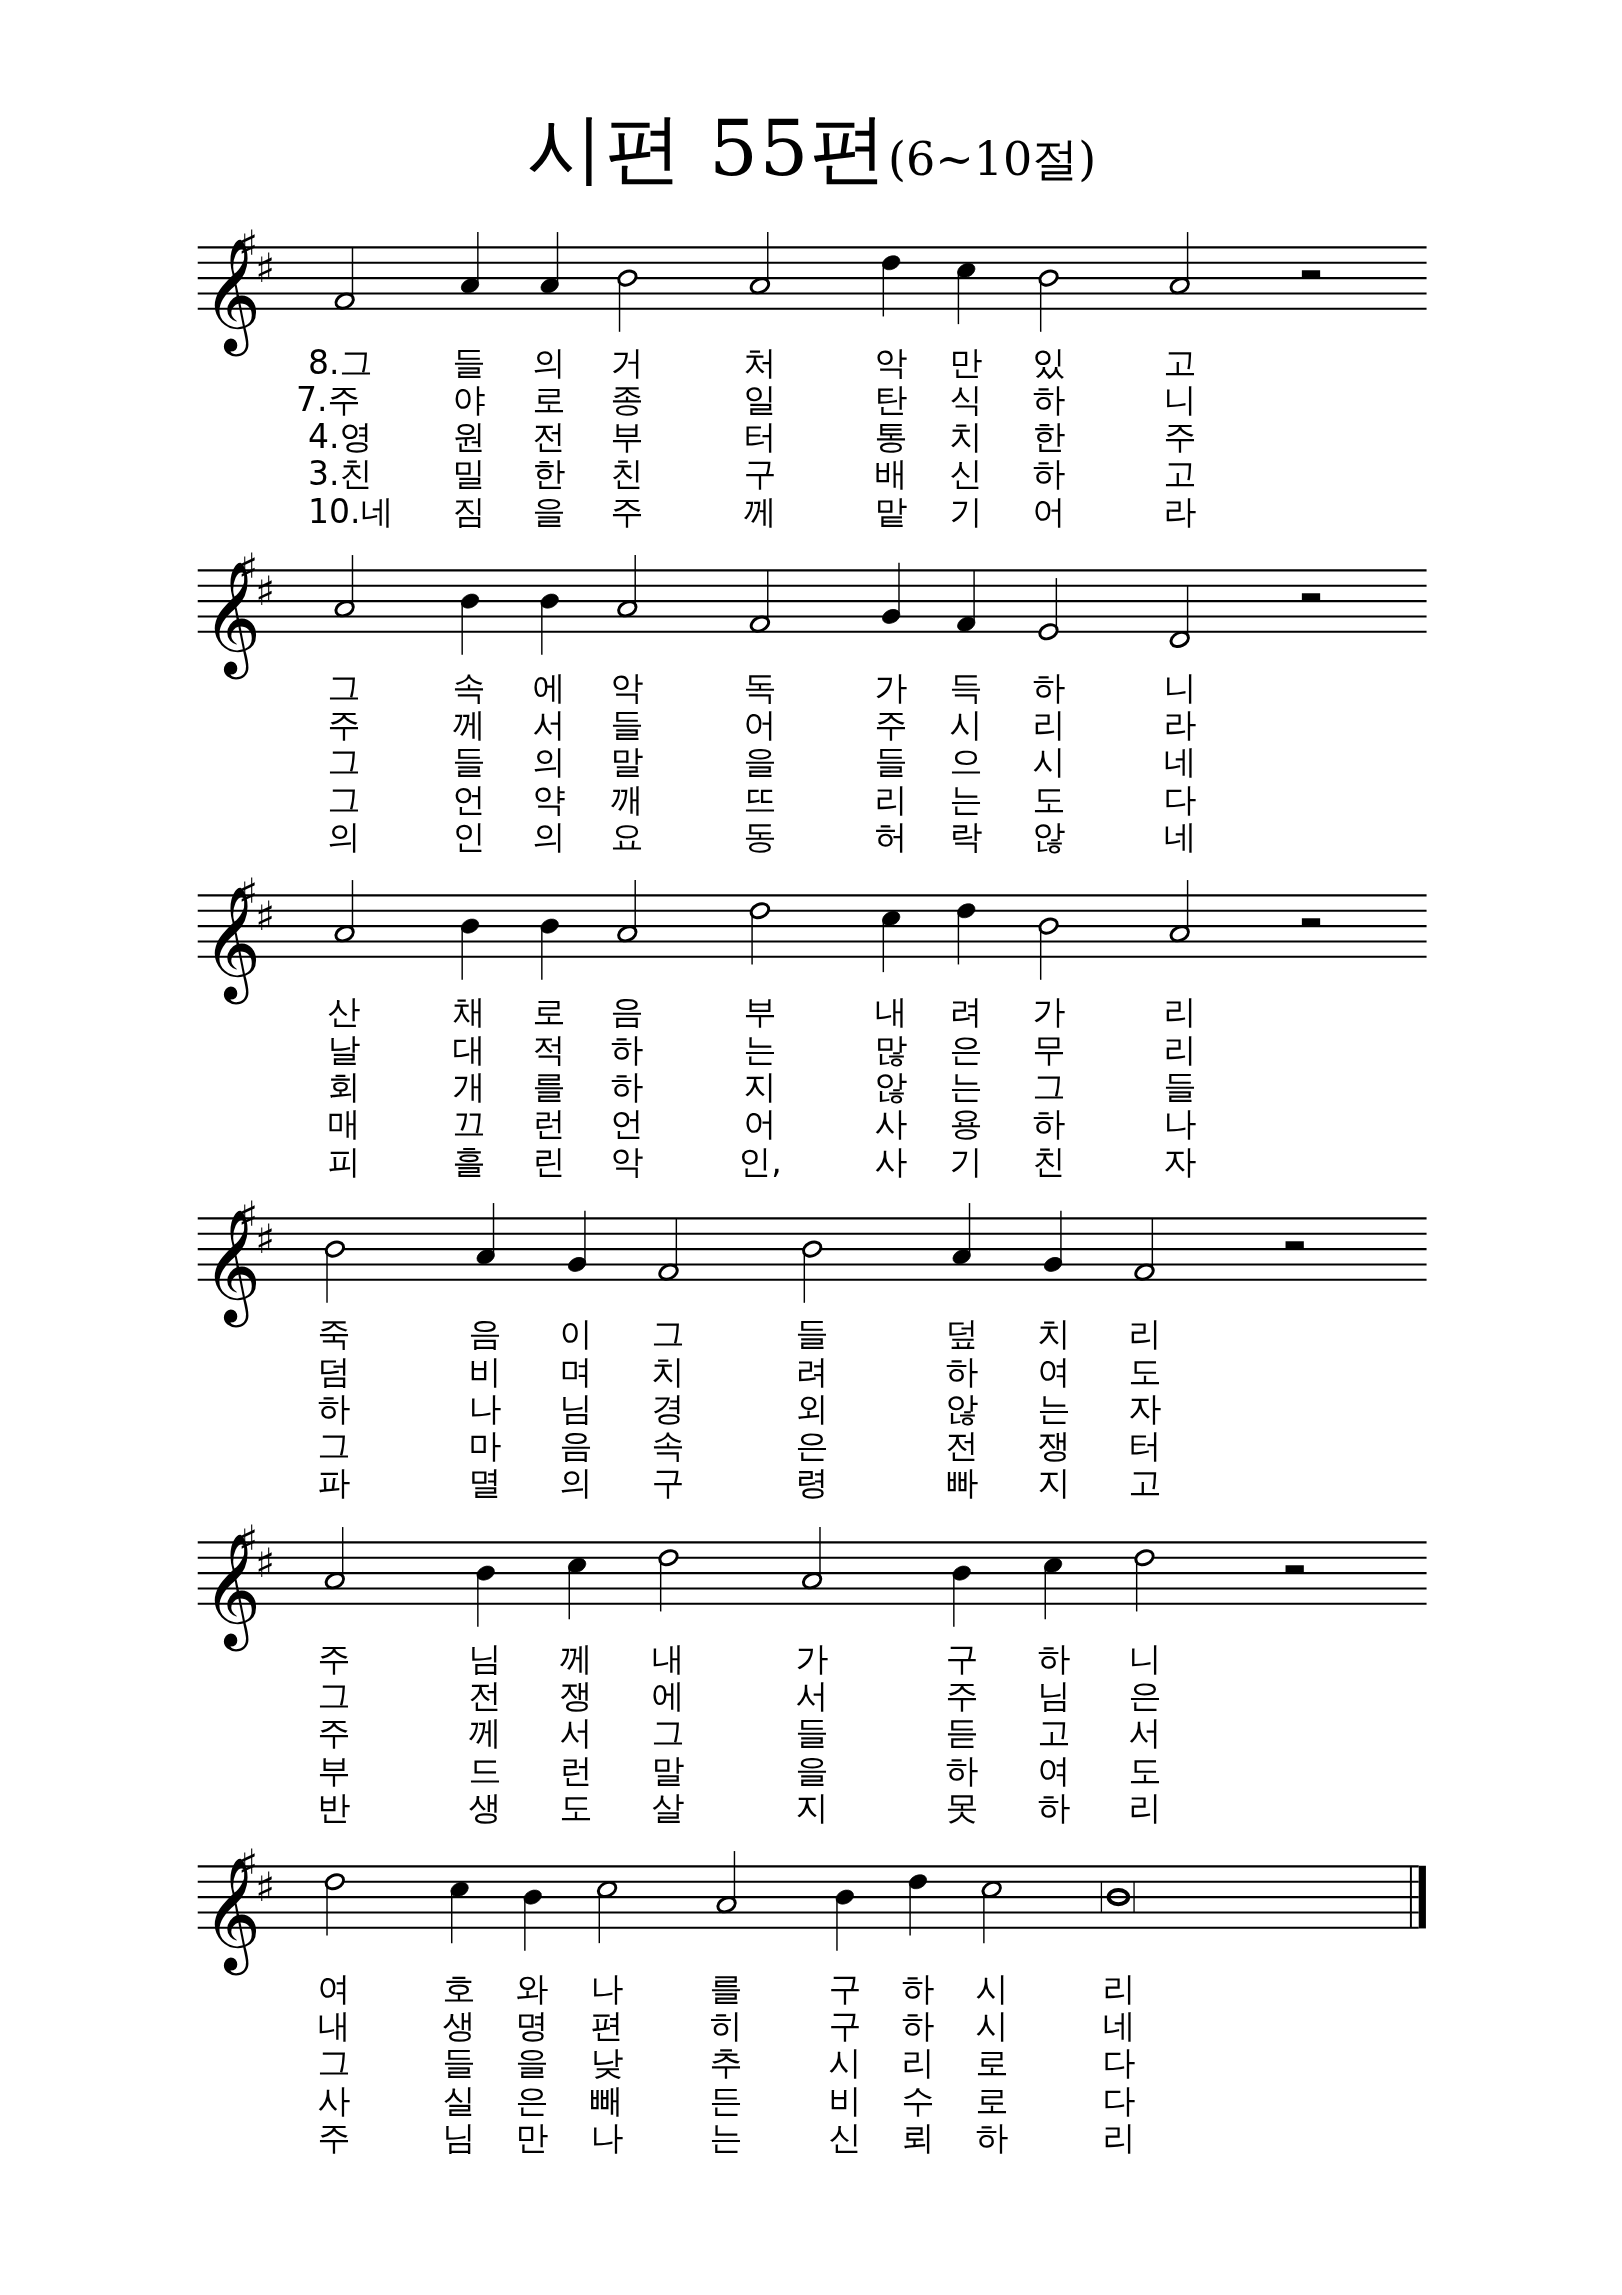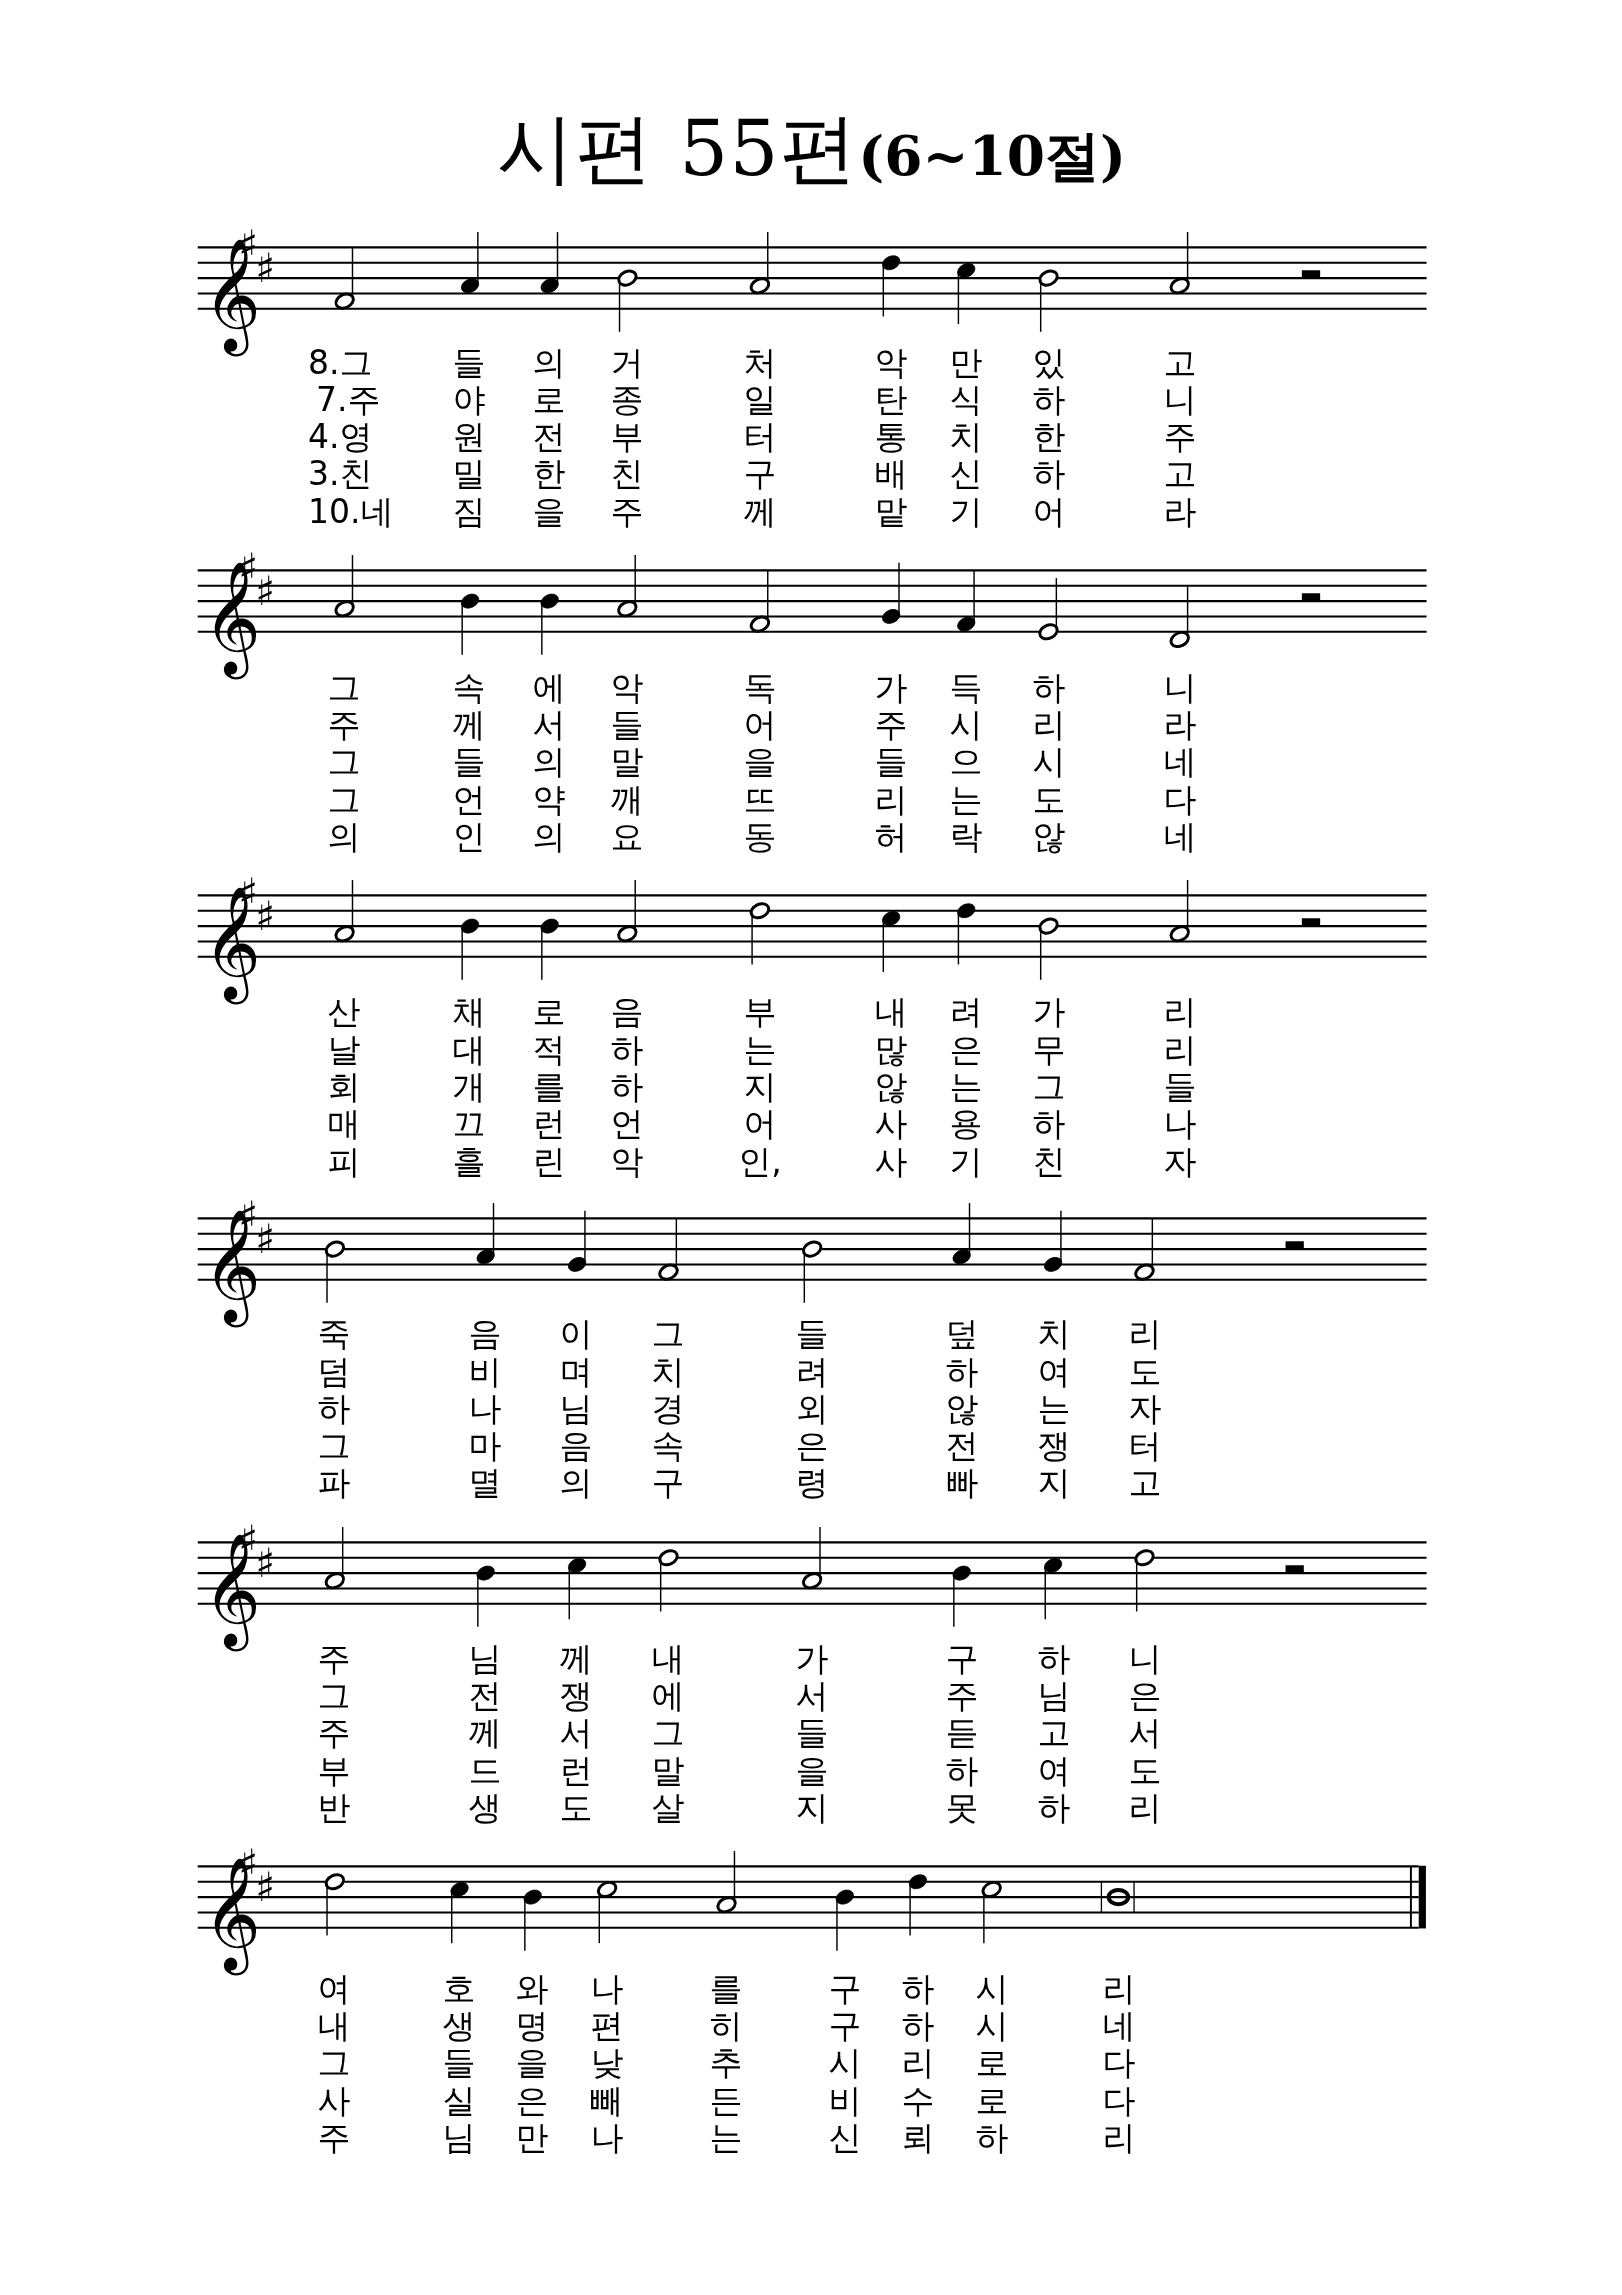--- a/index.html
+++ b/index.html
@@ -1,19 +1,19 @@
 <!DOCTYPE html>
 <html style="font-size:10.5px"><head>
 <meta charset="utf-8">
 <style>
   html, body { margin:0; padding:0; background:#ffffff; }
   body { width:1623px; height:2295px; position:relative; overflow:hidden; font-family:"DejaVu Serif", serif; color:#000; }
   #title { position:absolute; left:0; width:1623px; top:98px; text-align:center; font-family:"DejaVu Serif", serif; }
   #title .main { font-size:77px; letter-spacing:1.3px; }
-  #title .sub { font-size:55px;font-weight:bold; }
+  #title .sub { font-size:46px; }
   .staff-svg { position:absolute; left:0; top:0; }
   .lyric-row { position:absolute; left:0; width:1623px; height:37px; }
   .syl { position:absolute; transform:translateX(-50%); font-family:"DejaVu Sans", sans-serif; font-size:33px; line-height:37px; white-space:nowrap; }
   .syl.first-num { transform:none; }
 </style>
 </head>
 <body>
 
 <div id="title">
   <span class="main">시편 55편</span><span class="sub">(6~10절)</span>
@@ -72,21 +72,21 @@
       <span class="syl" style="left: 469px;">들</span>
       <span class="syl" style="left: 549px;">의</span>
       <span class="syl" style="left: 627px;">거</span>
       <span class="syl" style="left: 760px;">처</span>
       <span class="syl" style="left: 891px;">악</span>
       <span class="syl" style="left: 966px;">만</span>
       <span class="syl" style="left: 1049px;">있</span>
       <span class="syl" style="left: 1180px;">고</span>
     </div>
     <div class="lyric-row" style="top: 381px;">
-      <span class="syl first-num" style="left: 316px;">7.주</span>
+      <span class="syl first-num" style="left: 296px;">7.주</span>
       <span class="syl" style="left: 469px;">야</span>
       <span class="syl" style="left: 549px;">로</span>
       <span class="syl" style="left: 627px;">종</span>
       <span class="syl" style="left: 760px;">일</span>
       <span class="syl" style="left: 891px;">탄</span>
       <span class="syl" style="left: 966px;">식</span>
       <span class="syl" style="left: 1049px;">하</span>
       <span class="syl" style="left: 1180px;">니</span>
     </div>
     <div class="lyric-row" style="top: 418px;">

